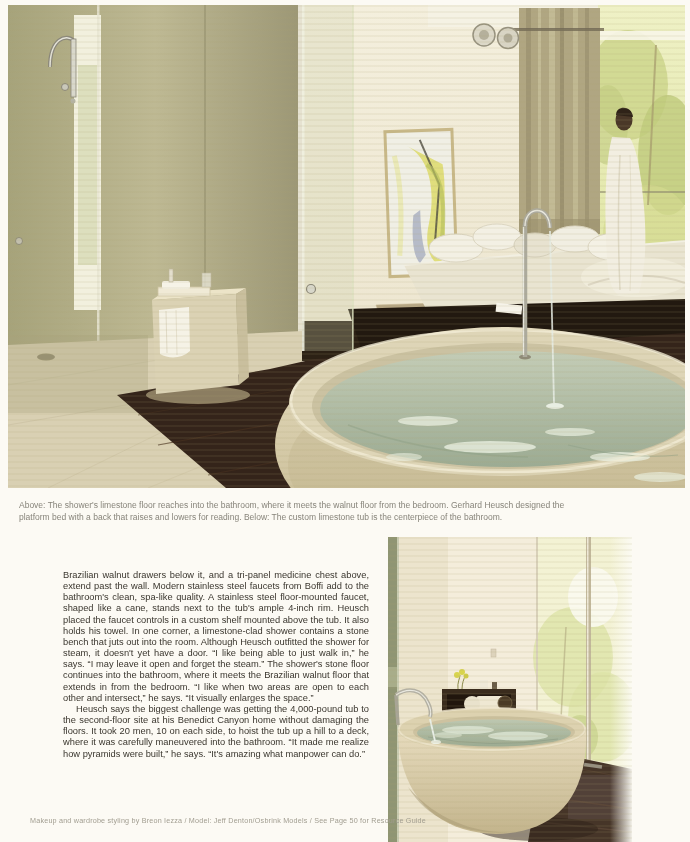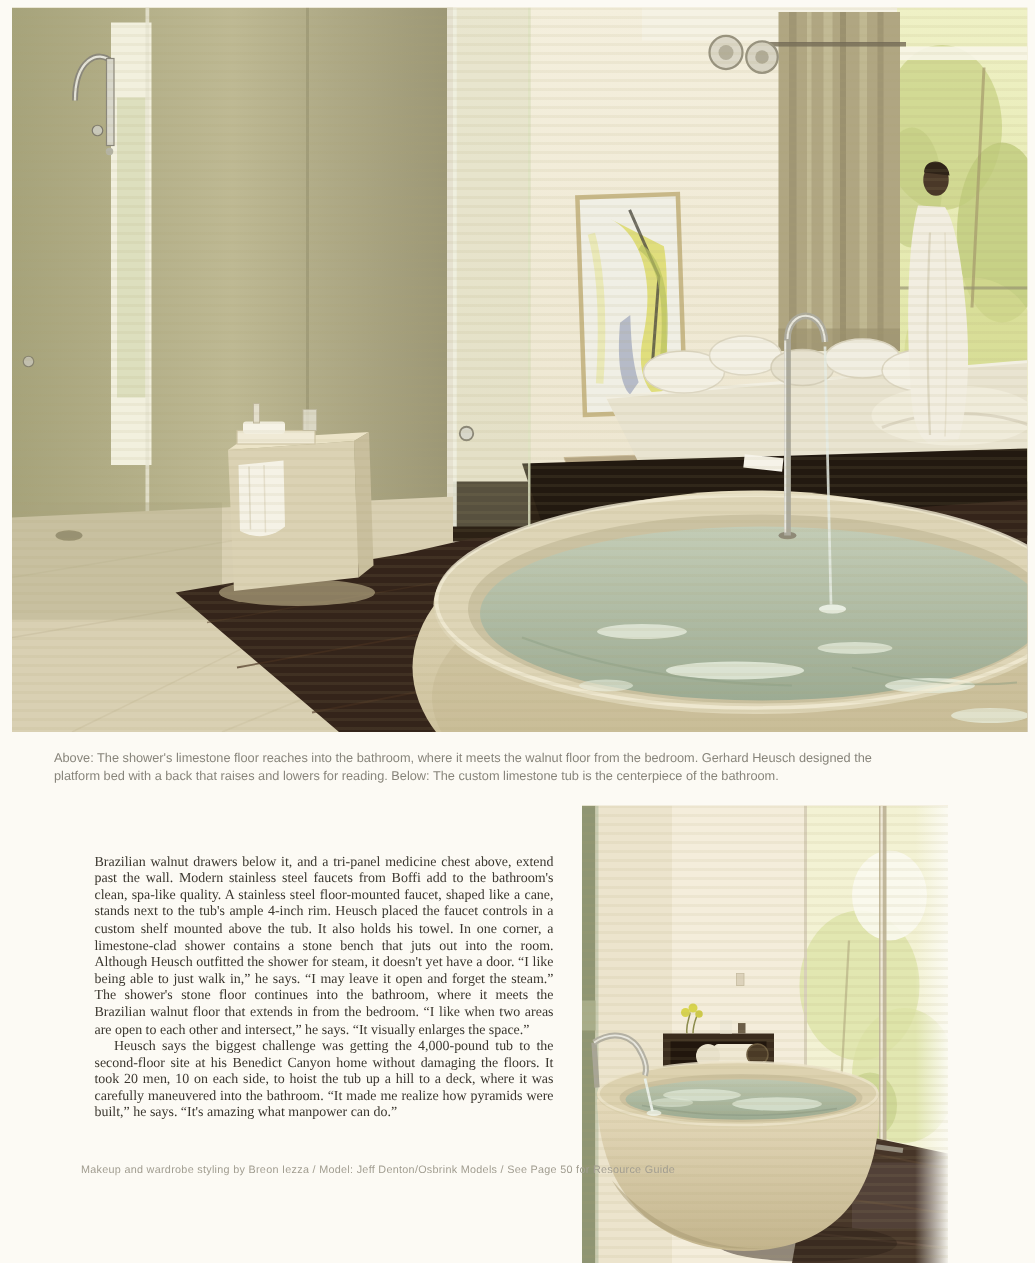--- a/index.html
+++ b/index.html
@@ -2,25 +2,25 @@
 <html><head>
 <meta charset="utf-8">
 <style>
   html,body{margin:0;padding:0;}
   body{width:690px;height:842px;position:relative;background:#fcfaf4;font-family:"Liberation Sans",sans-serif;overflow:hidden;}
   .page{position:absolute;inset:0;background:#fcfaf4;}
   .photo{position:absolute;overflow:hidden;background:#efe9d6;}
   .photo-top{left:8px;top:5px;width:677px;height:483px;}
   .photo-bottom{left:388px;top:537px;width:244px;height:305px;}
   .scan-bands{position:absolute;inset:0;background:repeating-linear-gradient(180deg,rgba(170,160,110,0.10) 0 2px,rgba(255,255,255,0) 2px 6px);pointer-events:none;}
-  .caption{position:absolute;left:36px;top:499px;width:578px;font-size:8.5px;line-height:12.3px;color:#87847a;}
-  .article{position:absolute;left:63px;top:570px;width:306px;font-family:Liberation Serif, serif;font-size:9.3px;line-height:11.15px;color:#3a362e;text-align:justify;}
+  .caption{position:absolute;left:19px;top:499px;width:578px;font-size:8.5px;line-height:12.3px;color:#87847a;}
+  .article{position:absolute;left:63px;top:570px;width:306px;font-family:Liberation Sans, sans-serif;font-size:9.3px;line-height:11.15px;color:#3a362e;text-align:justify;}
   .article p{margin:0;}
   .article p.indent{text-indent:13px;}
-  .credits{position:absolute;left:30px;top:775px;width:420px;font-size:7.2px;letter-spacing:0.2px;color:#a19d90;text-align:right;}
+  .credits{position:absolute;left:30px;top:816px;width:420px;font-size:7.2px;letter-spacing:0.2px;color:#a19d90;}
 </style>
 </head>
 <body>
 
 <div class="page">
 
   <div class="photo photo-top">
     <svg width="677" height="483" viewBox="0 0 677 483">
       <defs>
         <linearGradient id="wallg" x1="0" y1="0" x2="0" y2="1">

